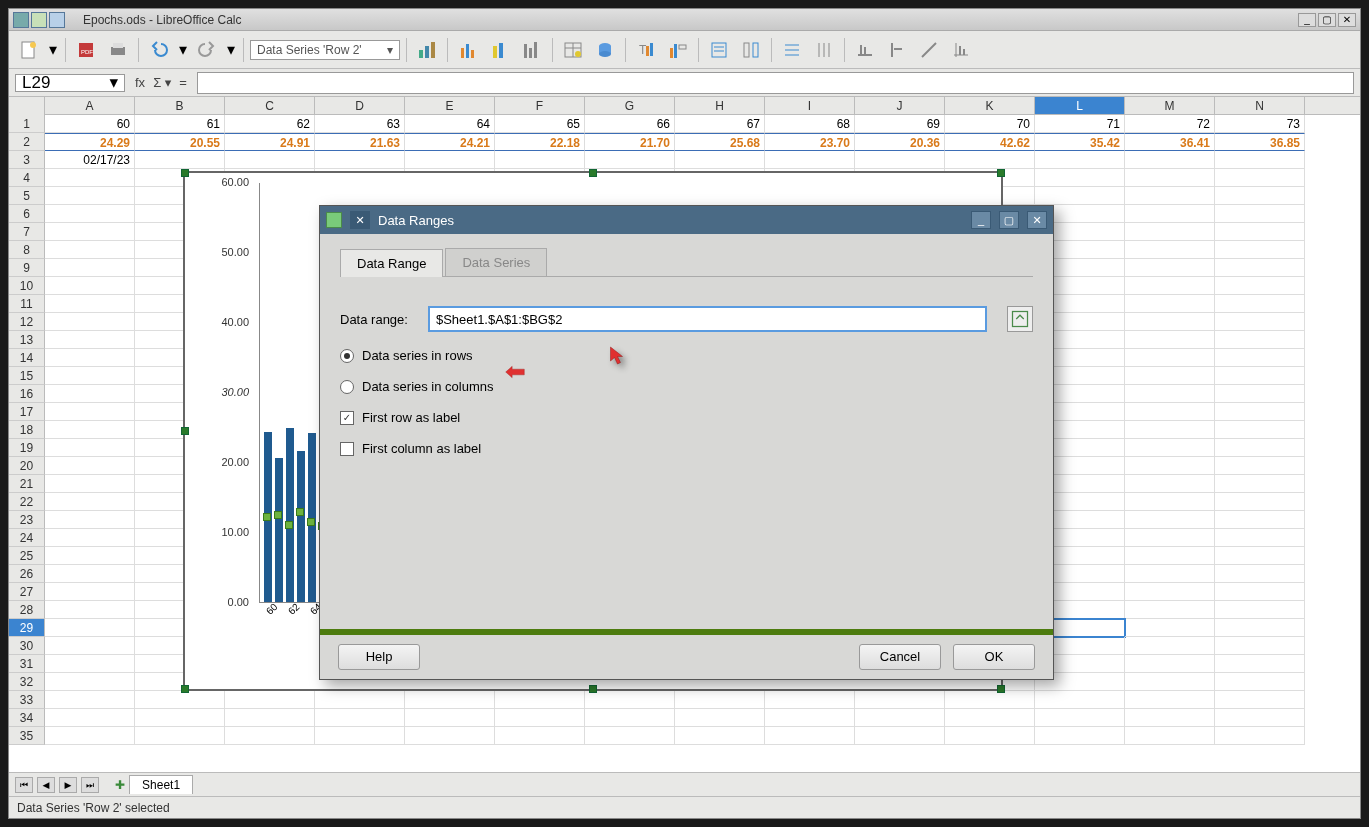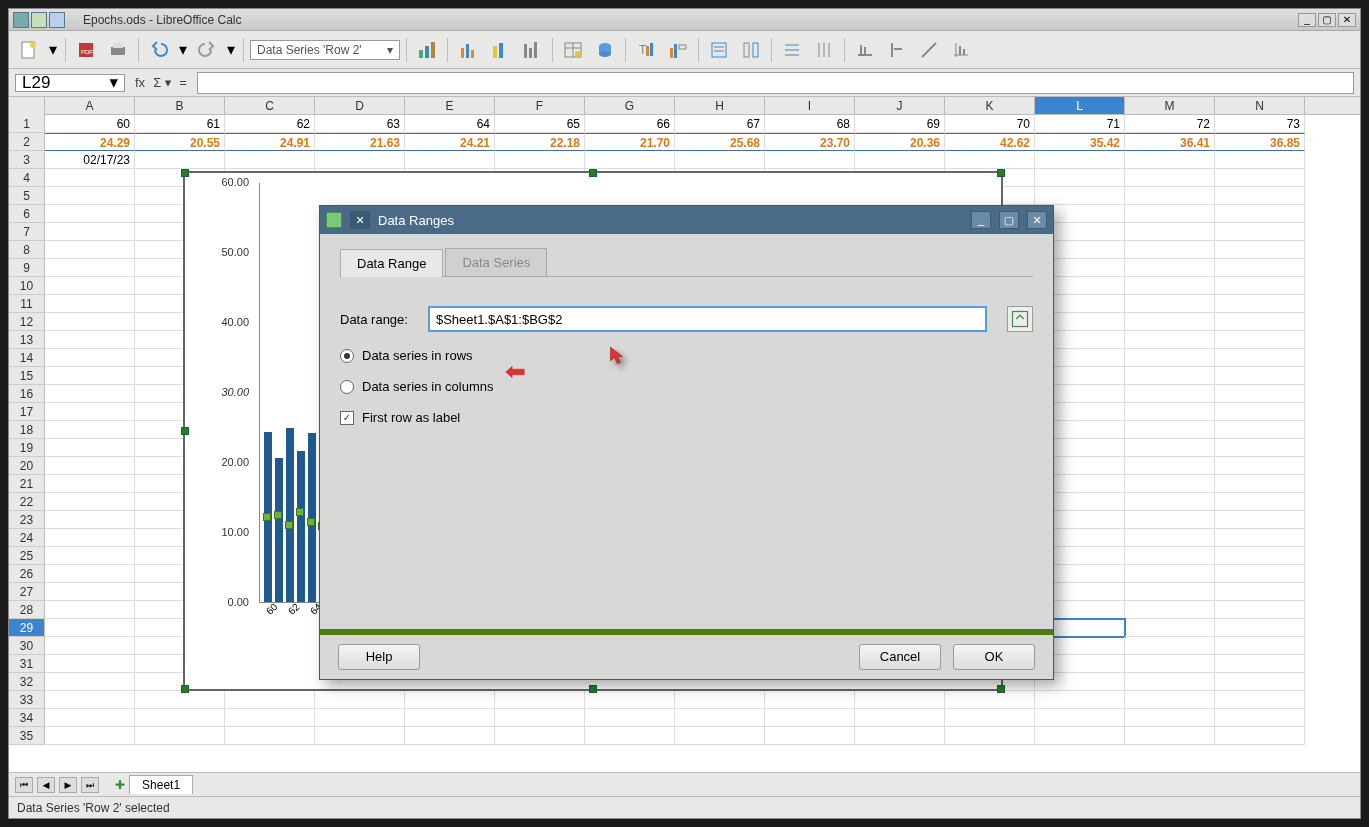--- a/index.html
+++ b/index.html
@@ -1002,20 +1002,24 @@
       <span>Data series in rows</span>
     </div>
     <div class="radio-row">
       <span class="radio"></span>
       <span>Data series in columns</span>
     </div>
     <div class="check-row">
       <span class="check checked"></span>
       <span>First row as label</span>
     </div>
+    <div class="check-row">
+      <span class="check"></span>
+      <span>First column as label</span>
+    </div>
   </div>
   <div class="dlg-footer">
     <div class="btn">Help</div>
     <div class="spacer"></div>
     <div class="btn">Cancel</div>
     <div class="btn">OK</div>
   </div>
 </div>
 
 <svg class="red-arrow" width="56" height="36" viewBox="0 0 56 36">

